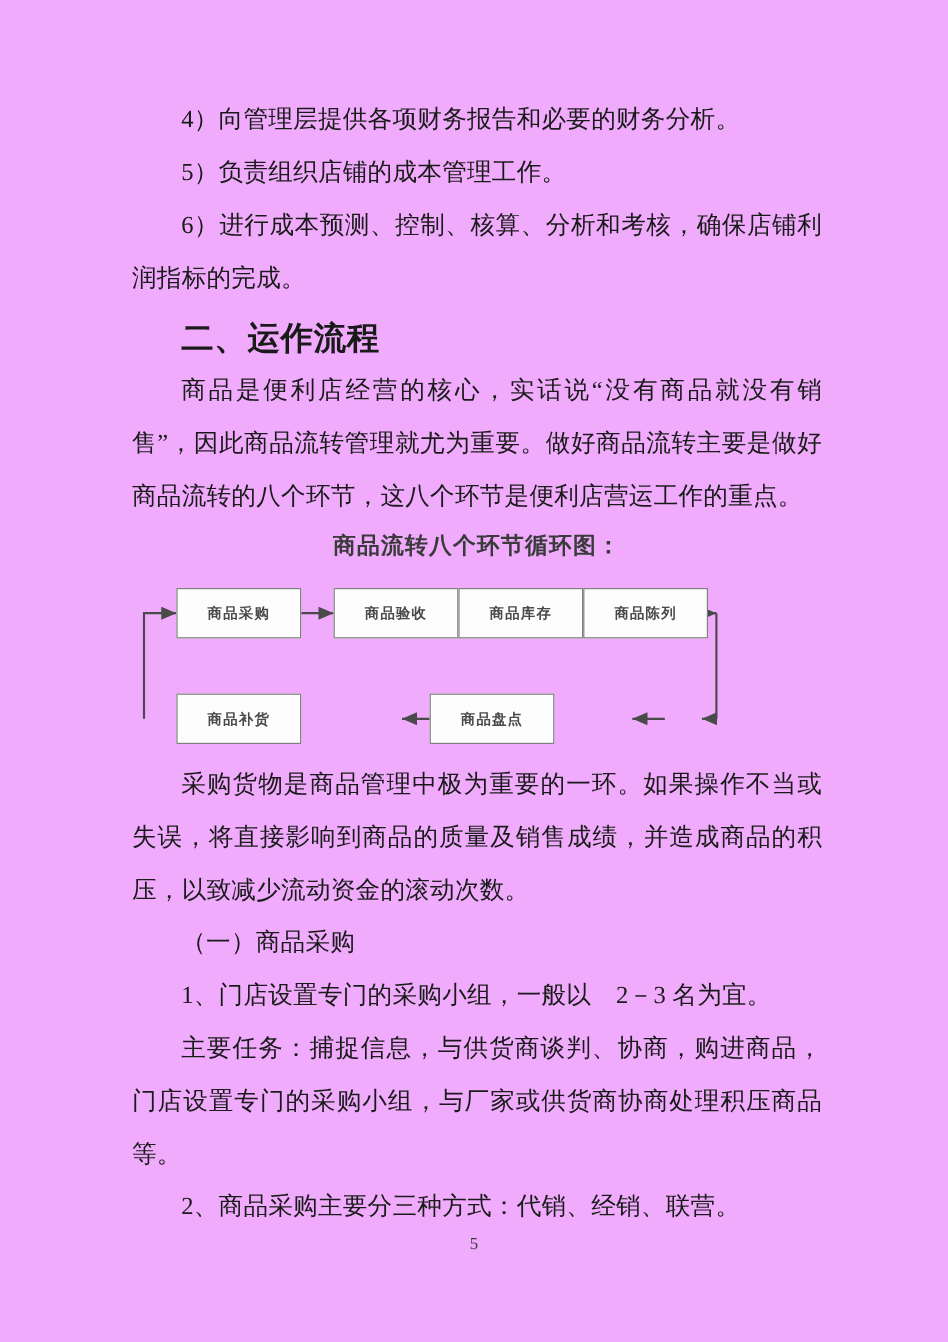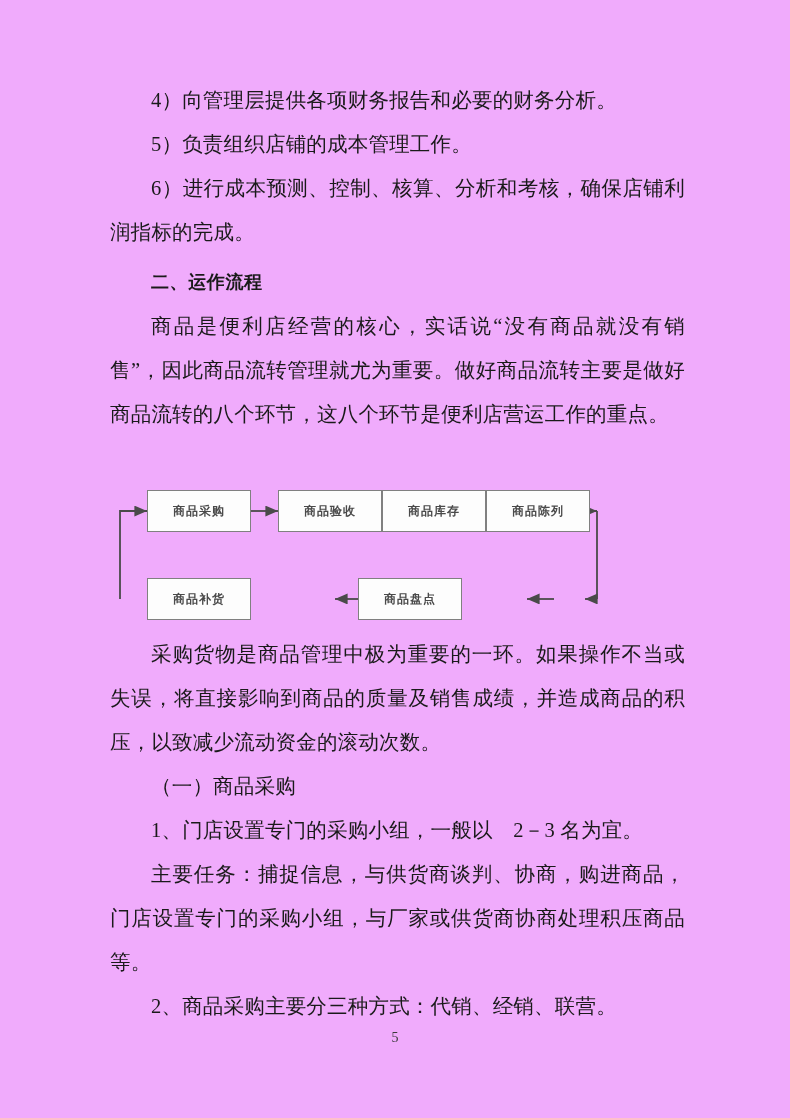--- a/index.html
+++ b/index.html
@@ -29,21 +29,21 @@
     text-align: justify;
     text-justify: inter-ideograph;
     letter-spacing: 0.2px;
     color: #1a1a1a;
   }
   p.indent {
     text-indent: 41px;
   }
   p.heading {
     margin: 0;
-    font-size: 18px;
+    font-size: 27px;
     line-height: 44px;
     font-weight: bold;
     text-indent: 41px;
     letter-spacing: 0.6px;
   }
   .gap-sm { height: 6px; }
 
   
   .chart-wrap {
     position: relative;
@@ -117,20 +117,21 @@
     <p class="para indent">6）进行成本预测、控制、核算、分析和考核，确保店铺利润指标的完成。</p>
 
     <div class="gap-sm"></div>
 
     <p class="heading">二、运作流程</p>
 
     <p class="para indent">商品是便利店经营的核心，实话说“没有商品就没有销售”，因此商品流转管理就尤为重要。做好商品流转主要是做好商品流转的八个环节，这八个环节是便利店营运工作的重点。</p>
 
     <div class="chart-wrap">
 
+      <div class="chart-title">商品流转八个环节循环图：</div>
 
       <div class="flow">
 
         <svg viewBox="0 0 575 150" xmlns="http://www.w3.org/2000/svg">
           <defs>
             <marker id="ah" markerWidth="8" markerHeight="8" refX="7" refY="3" orient="auto">
               <path d="M0,0 L7,3 L0,6 z" fill="#4a4a4a"></path>
             </marker>
           </defs>
           <g stroke="#4a4a4a" stroke-width="1.8" fill="none" marker-end="url(#ah)">

